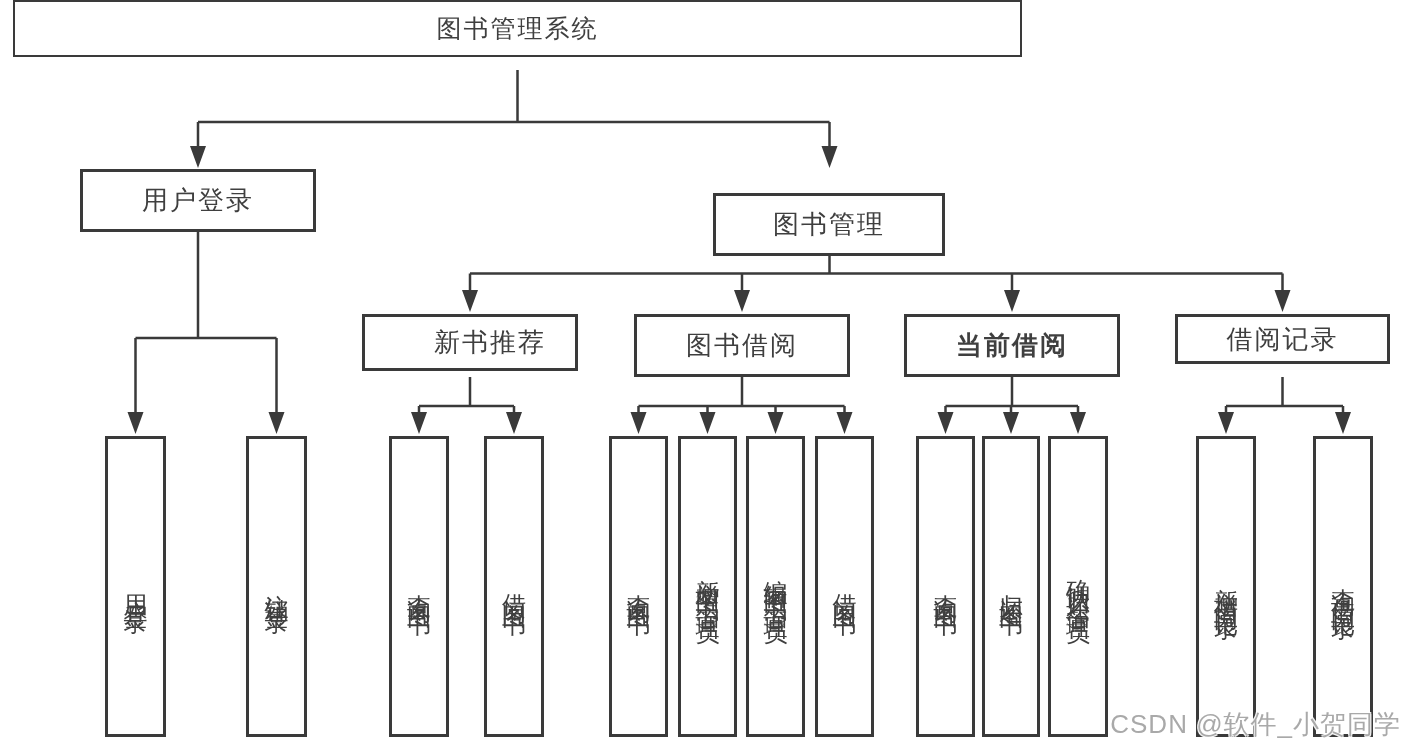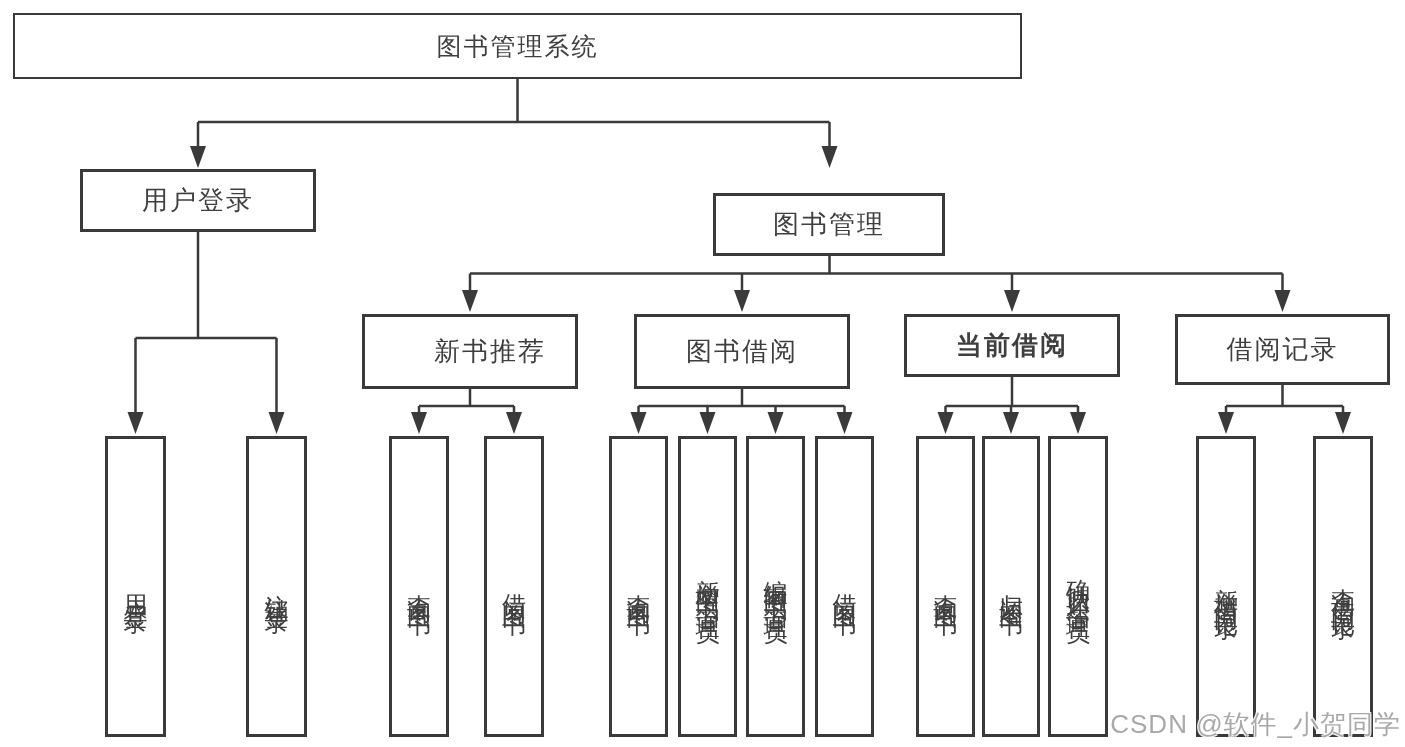--- a/index.html
+++ b/index.html
@@ -84,41 +84,41 @@
              M699.5 412 L715.5 412 L707.5 434 Z
              M767.5 412 L783.5 412 L775.5 434 Z
              M836.5 412 L852.5 412 L844.5 434 Z
              M937.5 412 L953.5 412 L945.5 434 Z
              M1003 412 L1019 412 L1011 434 Z
              M1070 412 L1086 412 L1078 434 Z
              M1218 412 L1234 412 L1226 434 Z
              M1335 412 L1351 412 L1343 434 Z" fill="#3a3a3a"></path>
   </svg>
 
-  <div class="node root" style="left:13px; top:13px; width:1009px; height:66px;">
+  <div class="node root" style="left:13px; top:0; width:1009px; height:57px;">
     <span>图书管理系统</span>
   </div>
 
   <div class="node mid" style="left:80px; top:169px; width:236px; height:63px;">
     <span>用户登录</span>
   </div>
   <div class="node mid" style="left:713px; top:169px; width:232px; height:63px;margin-top:24px;">
     <span>图书管理</span>
   </div>
 
-  <div class="node mid" style="left:362px; top:314px; width:216px; height:75px;padding-left:40px;">
+  <div class="node mid" style="left:362px; top:314px; width:216px; height:57px;padding-left:40px;">
     <span>新书推荐</span>
   </div>
-  <div class="node mid" style="left:634px; top:314px; width:216px; height:75px;">
+  <div class="node mid" style="left:634px; top:314px; width:216px; height:63px;">
     <span>图书借阅</span>
   </div>
   <div class="node mid" style="left:904px; top:314px; width:216px; height:63px;font-weight:bold;">
     <span>当前借阅</span>
   </div>
-  <div class="node mid" style="left:1175px; top:314px; width:215px; height:71px;">
+  <div class="node mid" style="left:1175px; top:314px; width:215px; height:50px;">
     <span>借阅记录</span>
   </div>
 
   <div class="node leaf" style="left:105px; top:436px; width:61px; height:301px;">
     <span>用户登录</span>
   </div>
   <div class="node leaf" style="left:246px; top:436px; width:61px; height:301px;">
     <span>注销登录</span>
   </div>
 

